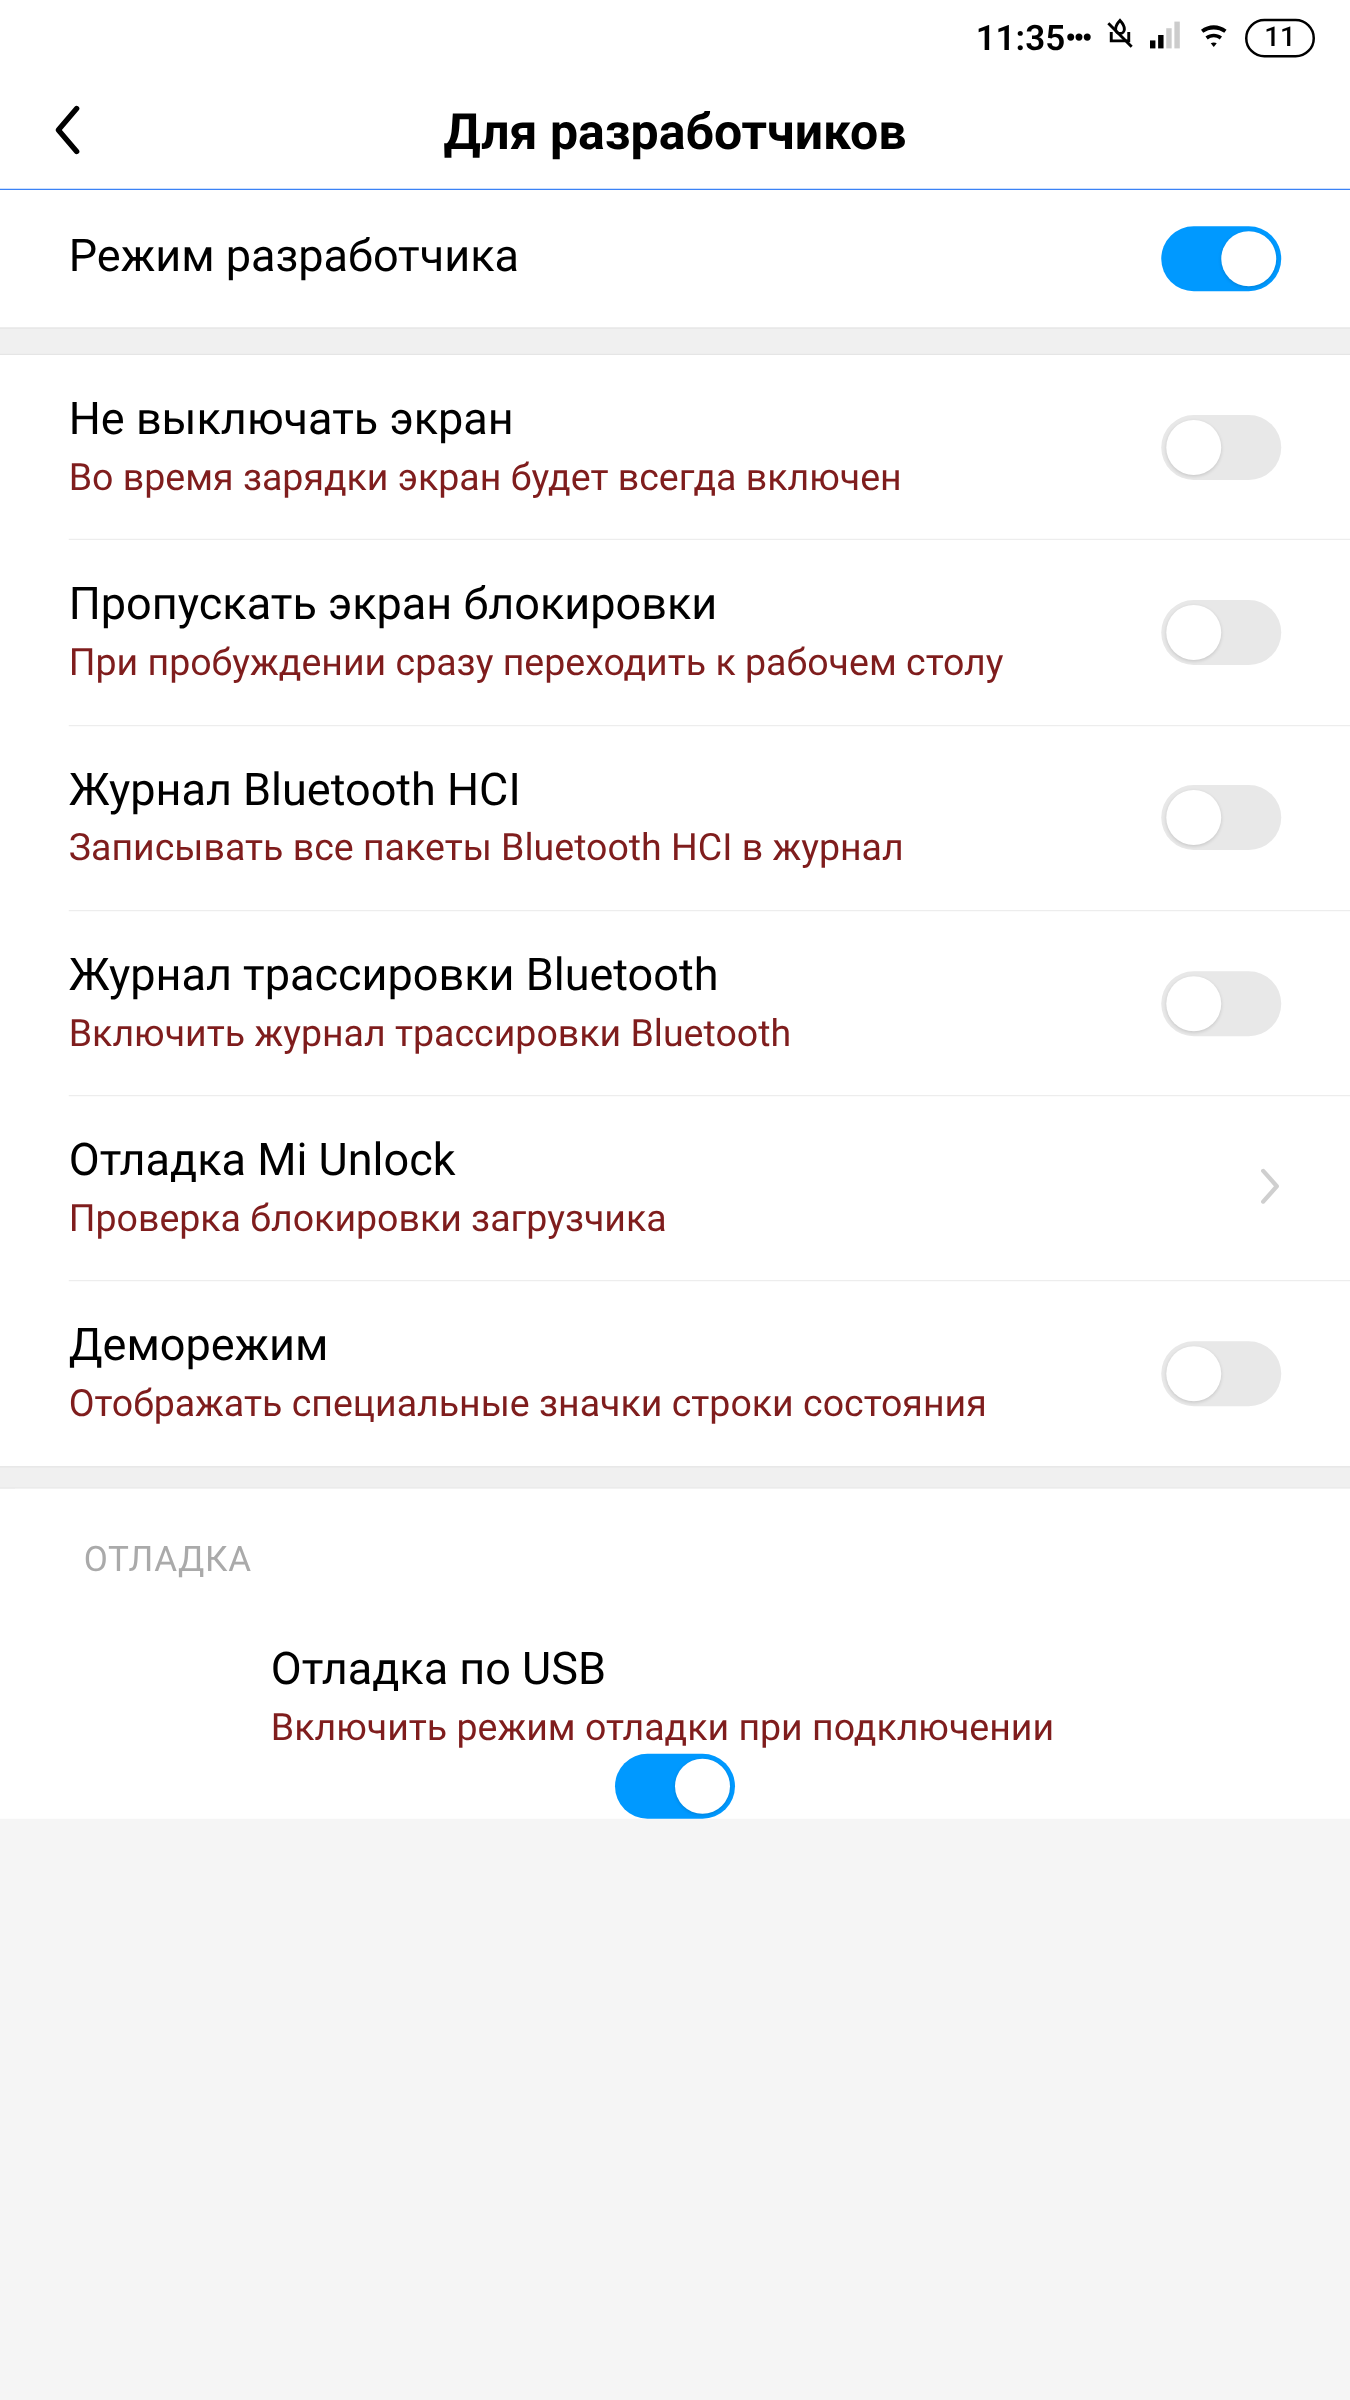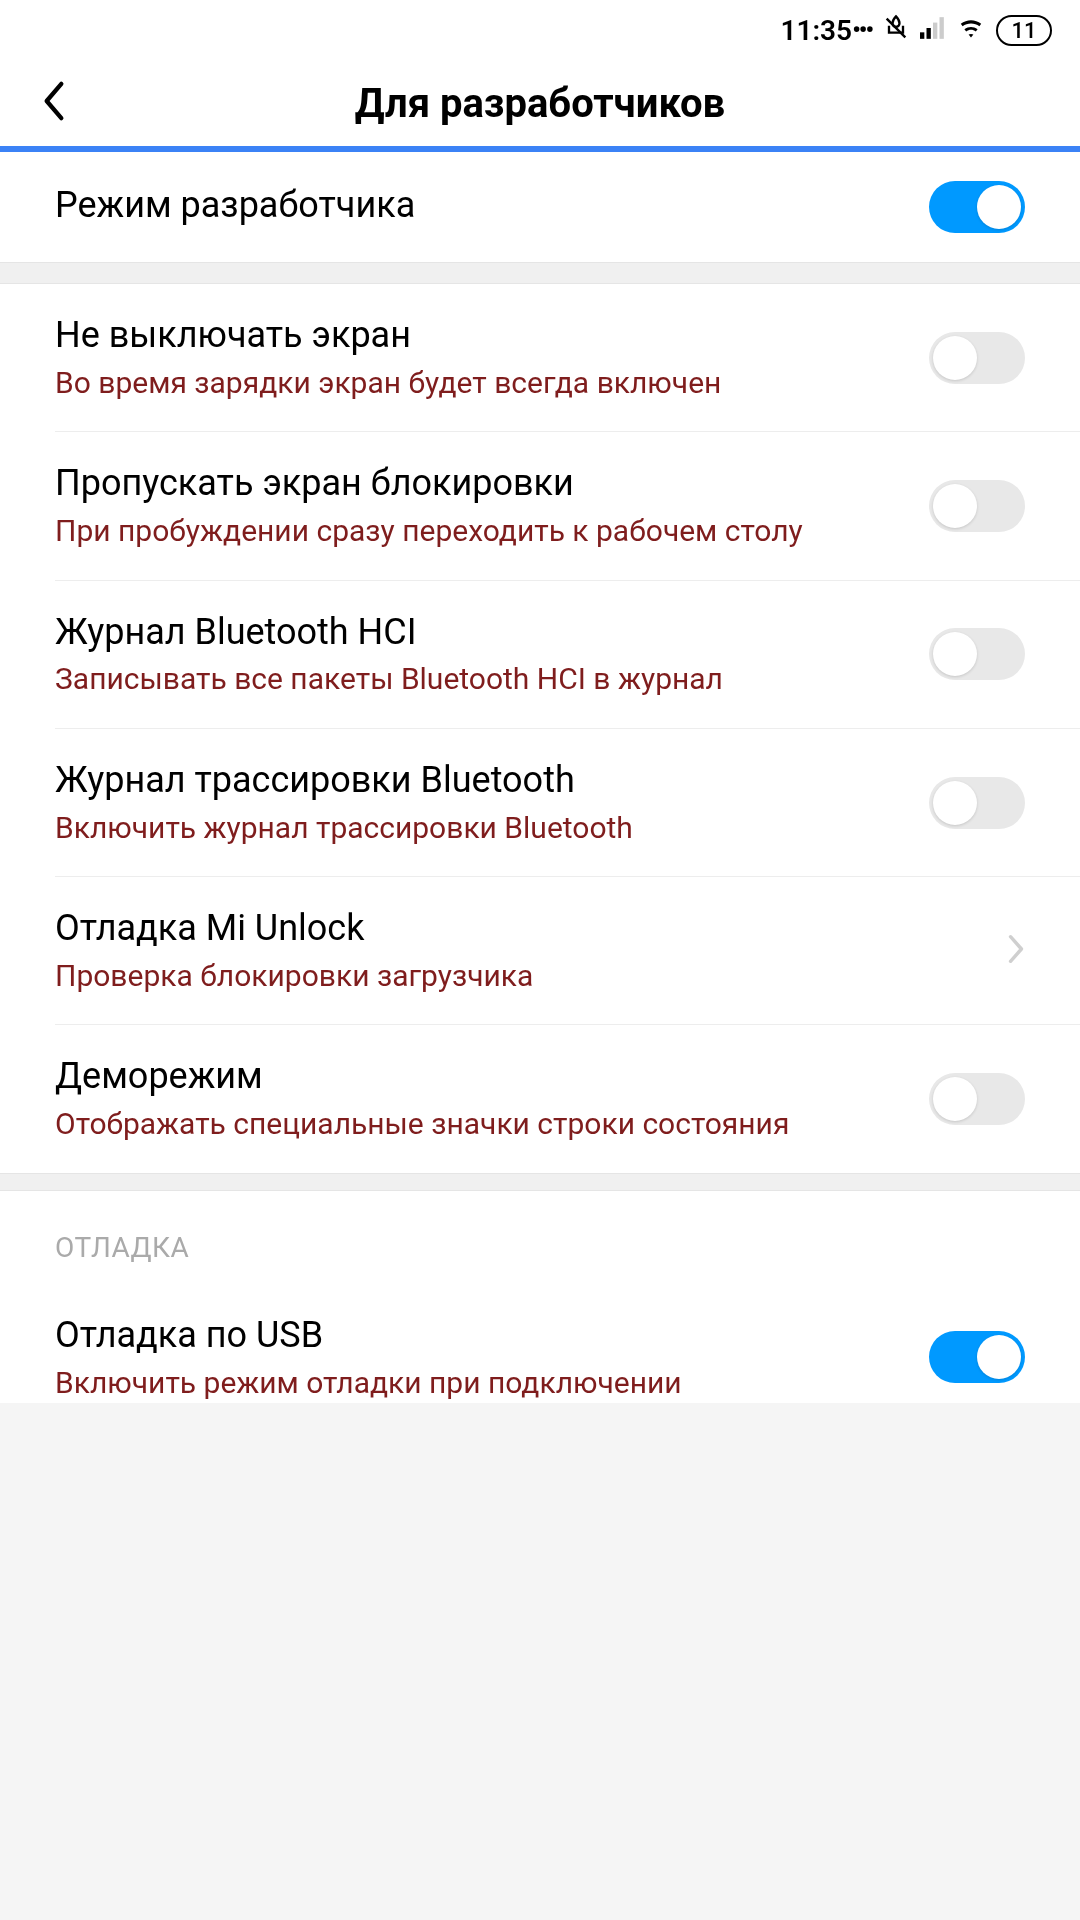--- a/index.html
+++ b/index.html
@@ -45,21 +45,21 @@
       font-size: 22px;
       font-weight: 500;
       min-width: 56px;
       text-align: center;
     }
     .header {
       height: 92px;
       background: #fff;
       display: flex;
       align-items: center;
-      border-bottom: 6px solid #3b82f6;
+      border-bottom: 1px solid #3b82f6;
       position: relative;
     }
     .back-btn {
       position: absolute;
       left: 40px;
       top: 50%;
       transform: translateY(-50%);
       cursor: pointer;
     }
     .header-title {
@@ -134,20 +134,21 @@
     .chevron {
       flex-shrink: 0;
       opacity: 0.4;
     }
     .section-header {
       padding: 40px 55px 20px 55px;
       font-size: 28px;
       color: #aaa;
       letter-spacing: 0.5px;
       background: #fff;
+      margin-left: 12px;
     }
     .section-gap {
       height: 22px;
       background: #f0f0f0;
       border-top: 1px solid #e5e5e5;
       border-bottom: 1px solid #e5e5e5;
     }
     .section-gap.thin {
       height: 18px;
     }
@@ -273,21 +274,21 @@
     <div class="toggle off">
         <div class="knob"></div>
       </div>
   </div>
 </div>
 
 <div class="section-gap thin"></div>
 
 <div class="section">
   <div class="section-header">ОТЛАДКА</div>
-  <div class="row" style="padding-bottom:0;">
+  <div class="row" style="padding-bottom:0;flex-direction:column;">
     <div class="row-text">
       <div class="row-title">Отладка по USB</div>
       <div class="row-sub">Включить режим отладки при подключении</div>
     </div>
     <div class="toggle on">
         <div class="knob"></div>
       </div>
   </div>
 </div>
 

